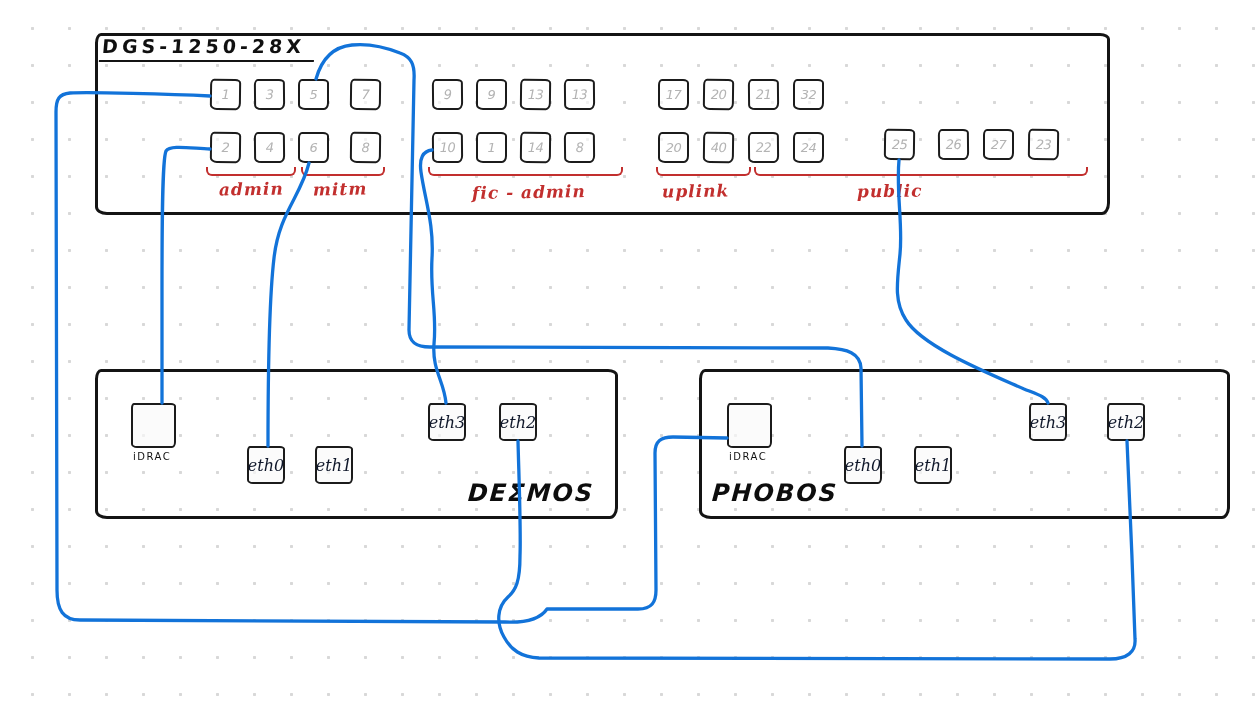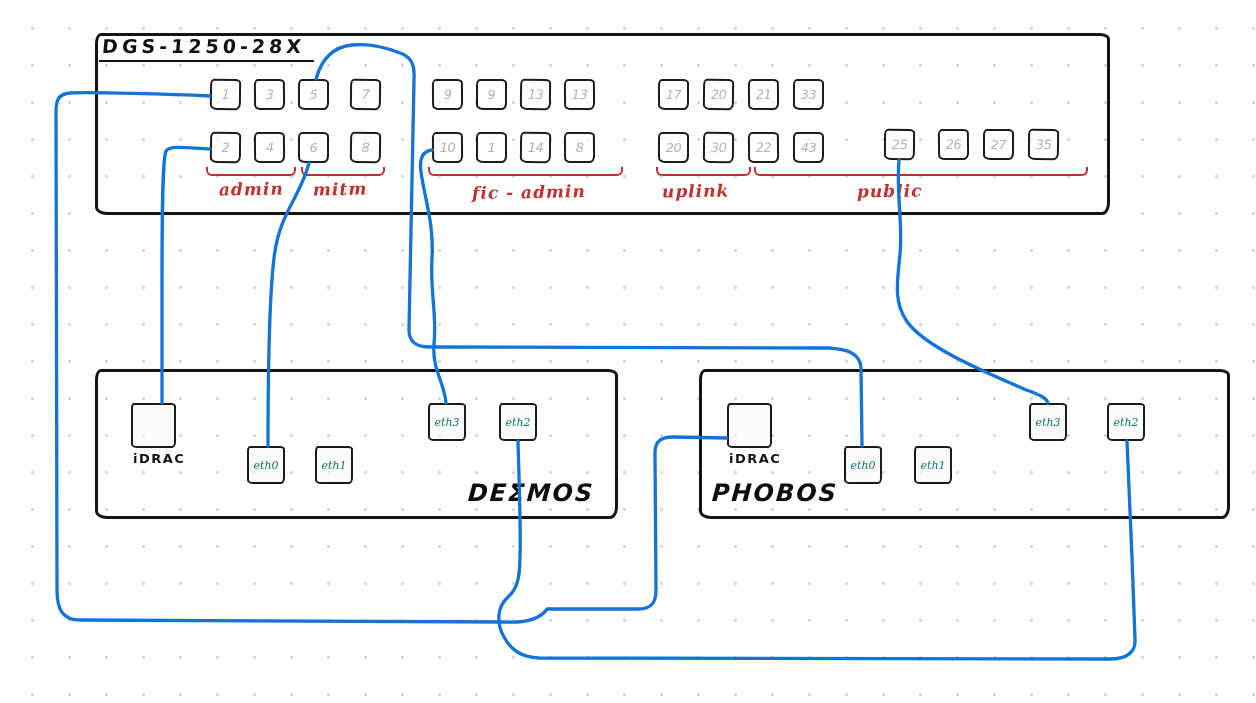--- a/index.html
+++ b/index.html
@@ -68,29 +68,29 @@
   .sport {
     position: absolute;
     border: 2.4px solid #1b1b1b;
     border-radius: 3px 5px 4px 6px / 5px 3px 6px 4px;
     background: rgba(250,250,250,0.7);
     display: flex; align-items: center; justify-content: center;
   }
   .sport.idrac { width: 45px; height: 45px; }
   .sport.eth   { width: 38px; height: 38px; }
   .eth-label {
-    font-size: 11px;
+    font-size: 16px;
     font-style: italic;
     font-family: "DejaVu Serif", serif;
-    color: #0f766e;
+    color: #0f172a;
   }
   .idrac-label {
     position: absolute;
-    font-size: 13px;
-    font-weight: bold;
+    font-size: 10px;
+    font-weight: normal;
     letter-spacing: 1.5px;
     color: #111111;
   }
   .server-name {
     position: absolute;
     font-size: 24px;
     font-weight: bold;
     font-style: italic;
     letter-spacing: 2px;
     color: #0d0d0d;
@@ -143,21 +143,21 @@
 <div class="port" style="left:658px;top:79px">
     <span class="pn">17</span>
   </div>
 <div class="port" style="left:703px;top:79px">
     <span class="pn">20</span>
   </div>
 <div class="port" style="left:748px;top:79px">
     <span class="pn">21</span>
   </div>
 <div class="port" style="left:793px;top:79px">
-    <span class="pn">33</span>
+    <span class="pn">32</span>
   </div>
 
 <div class="port" style="left:210px;top:132px">
     <span class="pn">2</span>
   </div>
 <div class="port" style="left:254px;top:132px">
     <span class="pn">4</span>
   </div>
 <div class="port" style="left:298px;top:132px">
     <span class="pn">6</span>
@@ -174,40 +174,40 @@
 <div class="port" style="left:520px;top:132px">
     <span class="pn">14</span>
   </div>
 <div class="port" style="left:564px;top:132px">
     <span class="pn">8</span>
   </div>
 <div class="port" style="left:658px;top:132px">
     <span class="pn">20</span>
   </div>
 <div class="port" style="left:703px;top:132px">
-    <span class="pn">30</span>
+    <span class="pn">40</span>
   </div>
 <div class="port" style="left:748px;top:132px">
     <span class="pn">22</span>
   </div>
 <div class="port" style="left:793px;top:132px">
-    <span class="pn">43</span>
+    <span class="pn">24</span>
   </div>
 
 <div class="port" style="left:884px;top:129px">
     <span class="pn">25</span>
   </div>
 <div class="port" style="left:938px;top:129px">
     <span class="pn">26</span>
   </div>
 <div class="port" style="left:983px;top:129px">
     <span class="pn">27</span>
   </div>
 <div class="port" style="left:1028px;top:129px">
-    <span class="pn">35</span>
+    <span class="pn">23</span>
   </div>
 
 <div class="brace" style="left:206px;width:90px"></div>
 <div class="brace" style="left:301px;width:84px"></div>
 <div class="brace" style="left:428px;width:195px"></div>
 <div class="brace" style="left:656px;width:95px"></div>
 <div class="brace" style="left:754px;width:334px"></div>
 
 <div class="group-label" style="left:219px;top:179px">admin</div>
 <div class="group-label" style="left:313px;top:179px">mitm</div>

